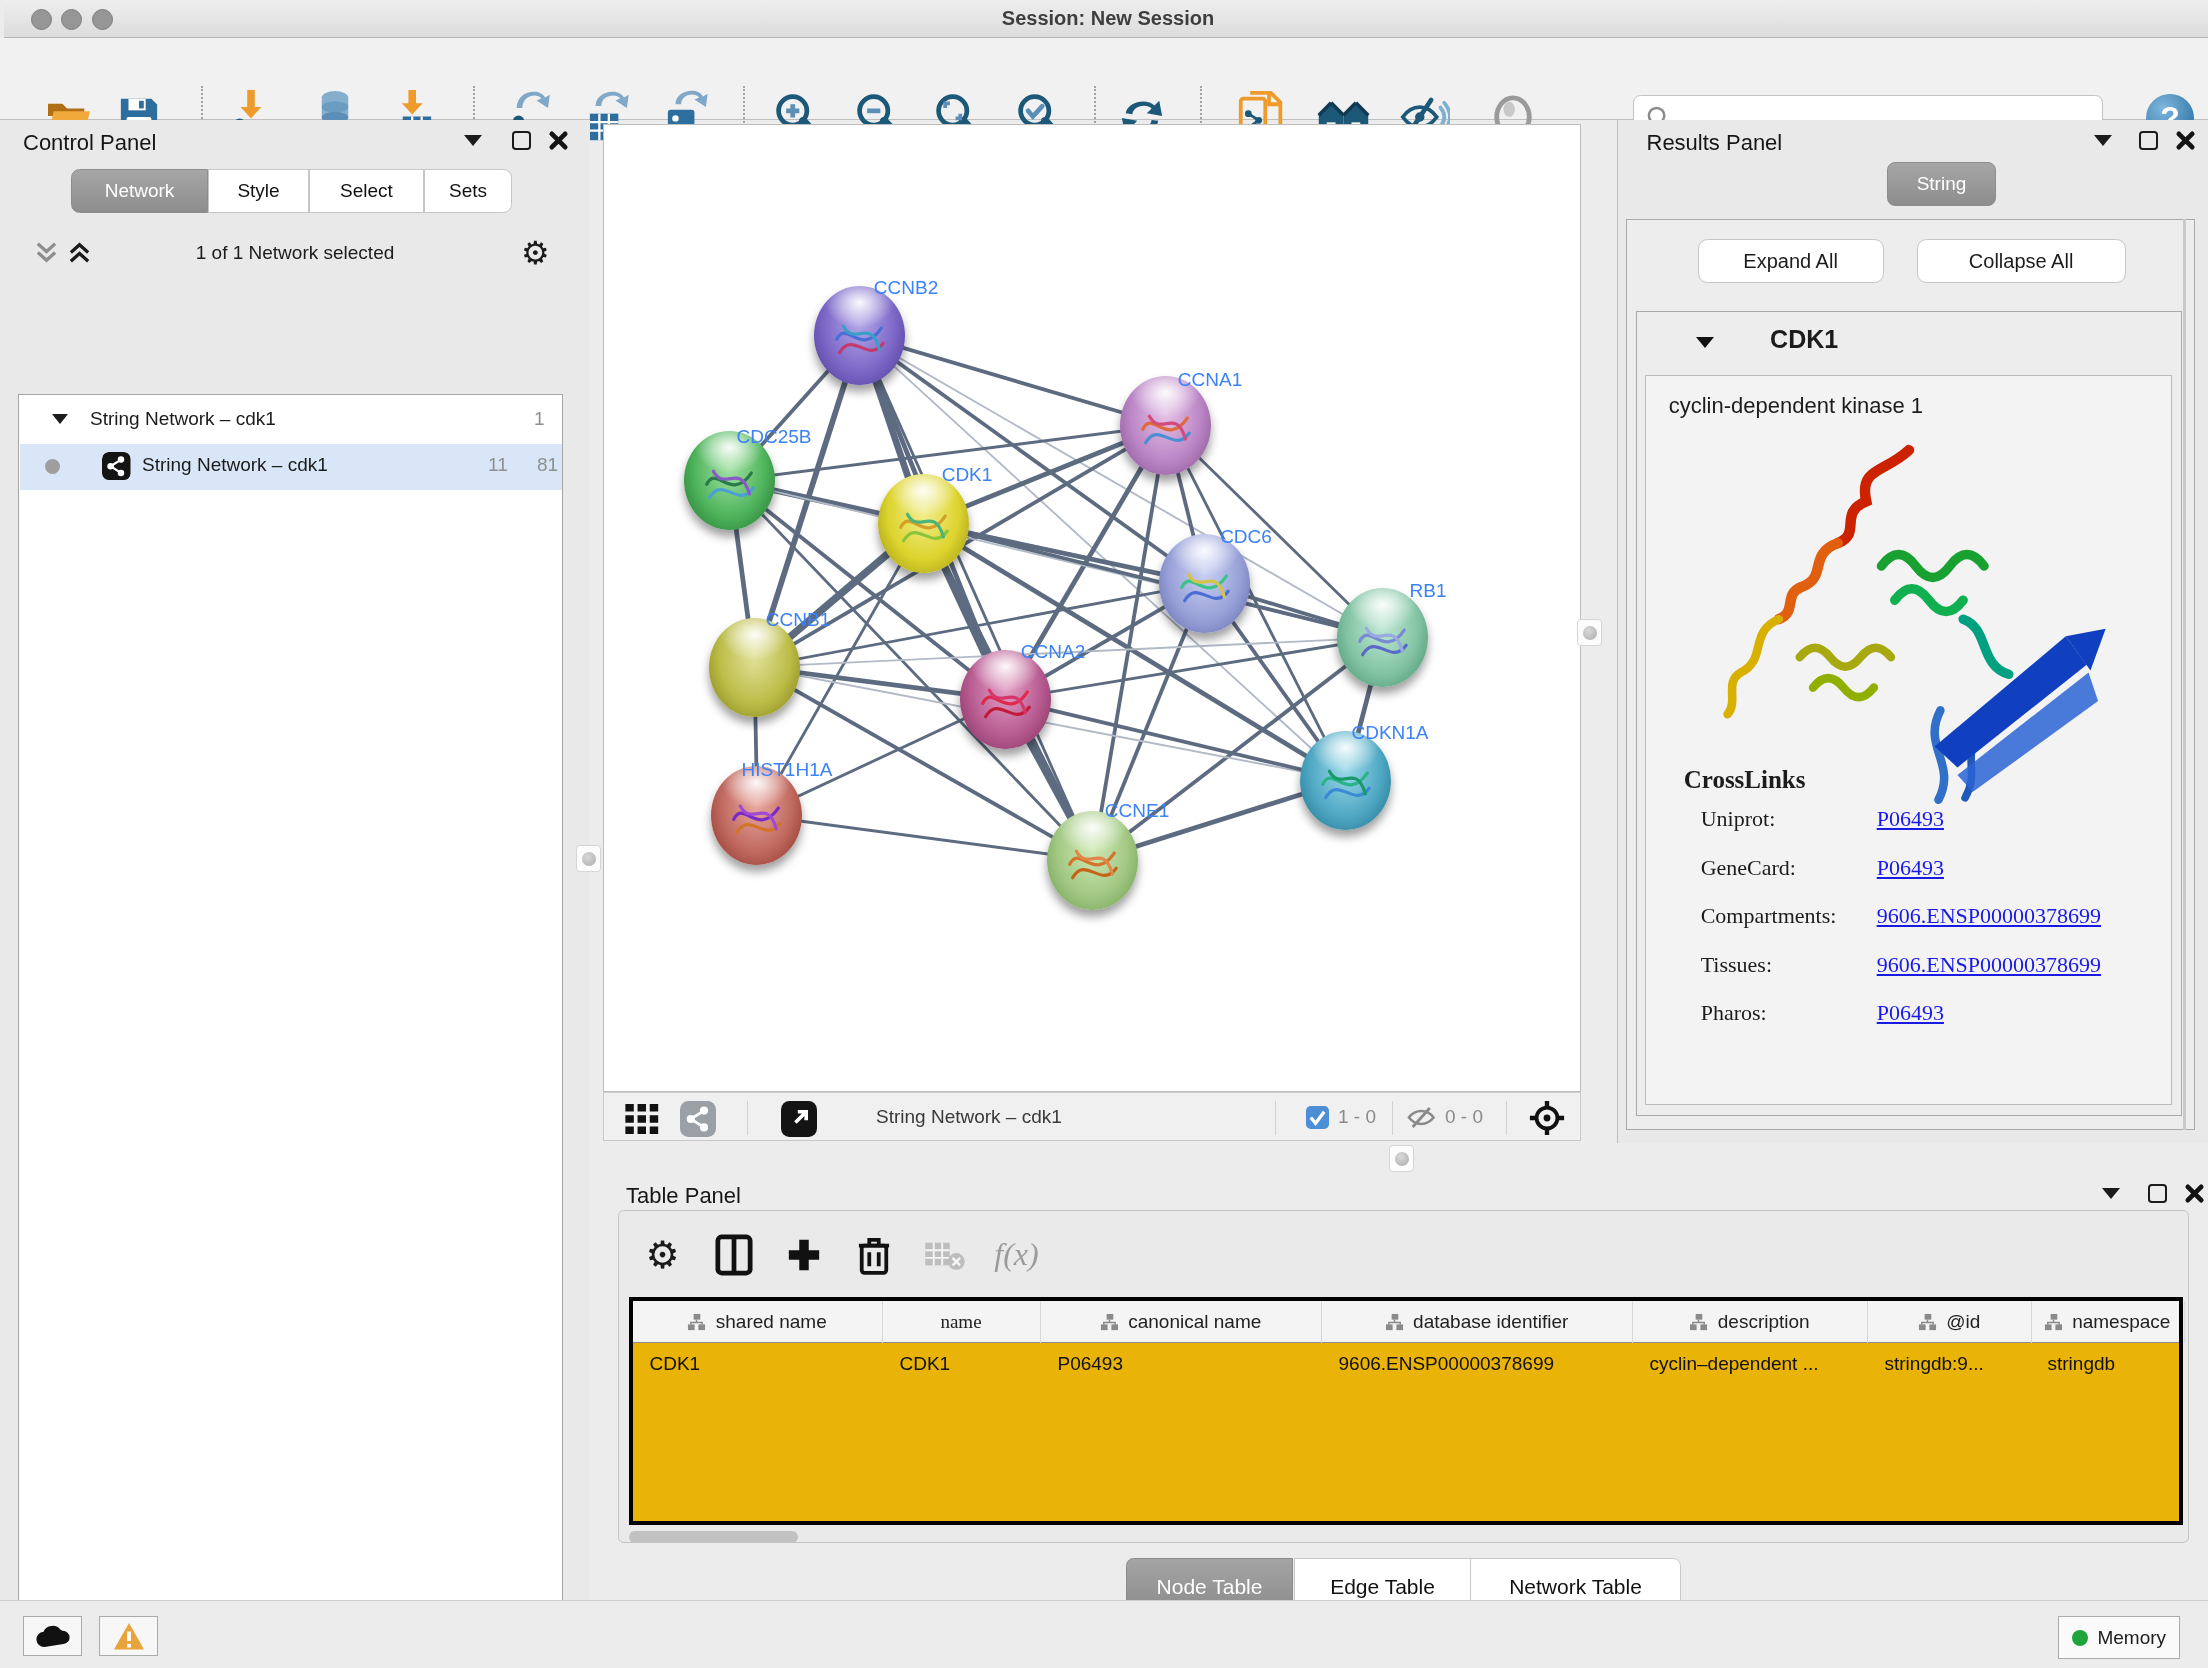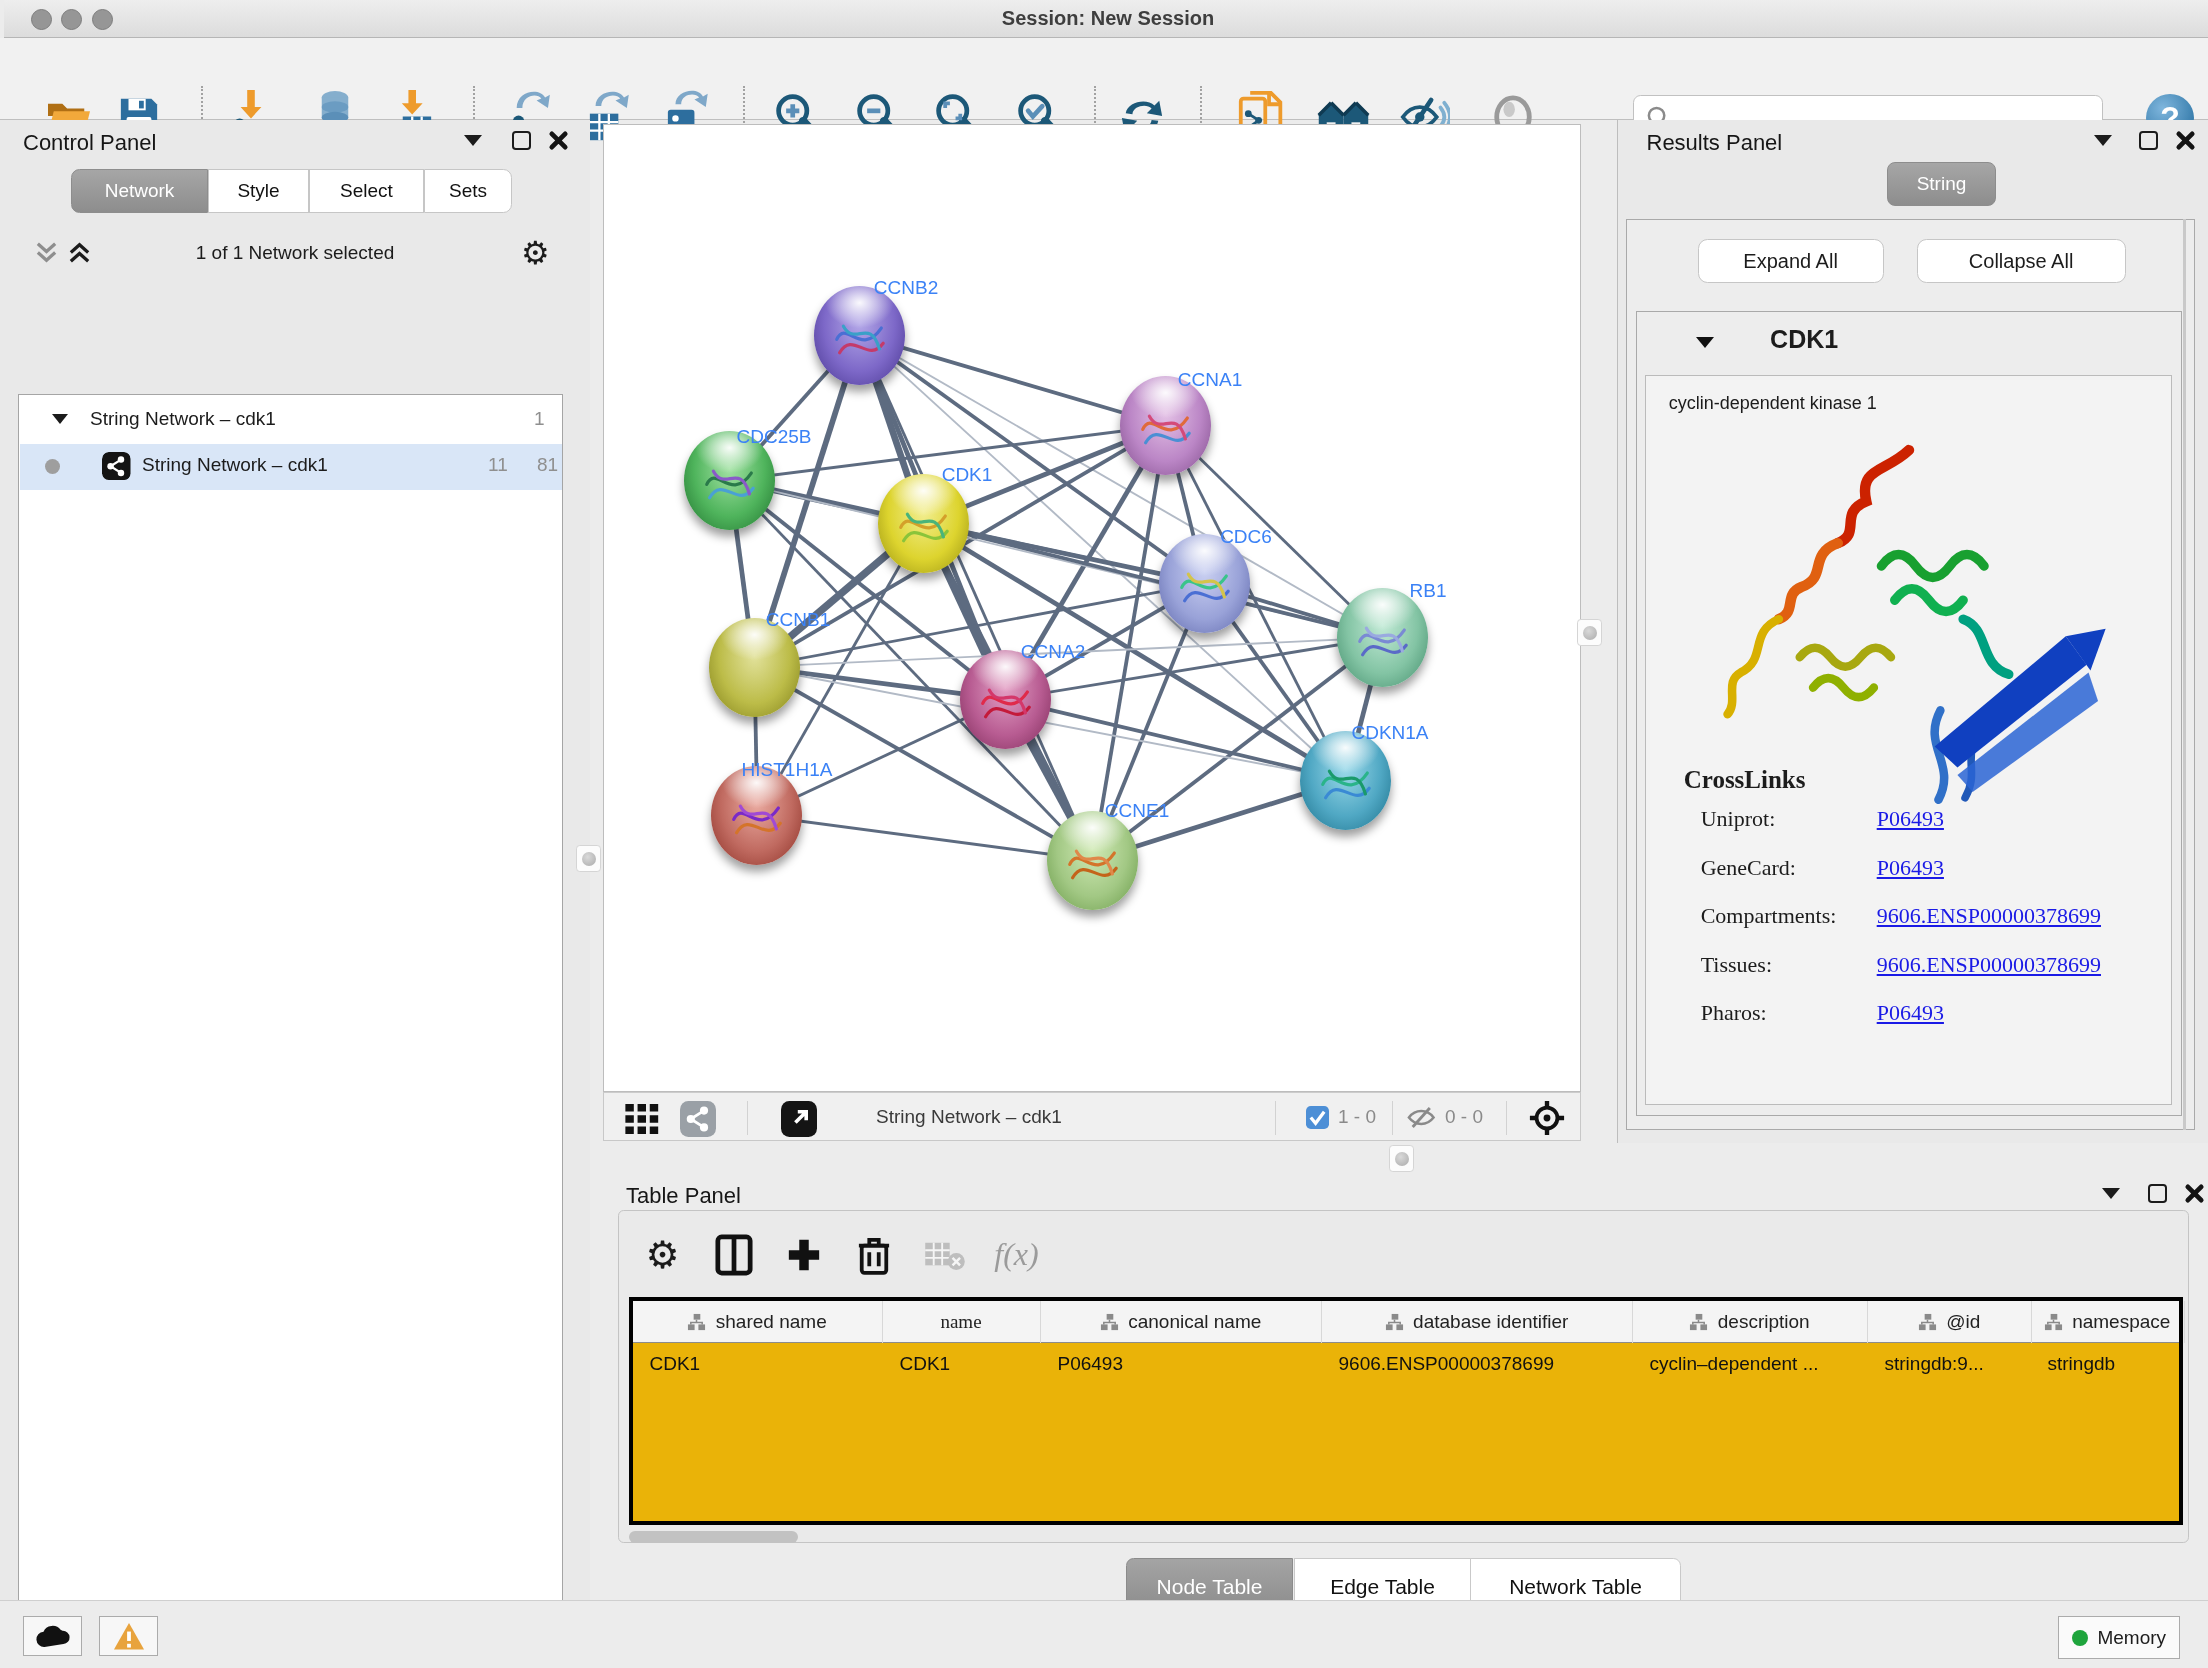--- a/index.html
+++ b/index.html
@@ -529,21 +529,21 @@
 
   <div id="rp-outer">
     <div class="rp-btn" style="left:71px; width:186px;"><span style="line-height:42px;">Expand All</span></div>
     <div class="rp-btn" style="left:290px; width:209px;"><span style="line-height:42px;">Collapse All</span></div>
 
     <div id="rp-inner">
       <span class="ph-tri abs" style="left:59px; top:25px; border-top-color:#111;"></span>
       <div class="abs" style="left:133px; top:13.3px; font-size:25px; font-weight:bold;">CDK1</div>
 
       <div id="rp-card">
-        <div class="abs" style="left:23px; top:17px; font-size:18px;">cyclin-dependent kinase 1</div>
+        <div class="abs" style="left:23px; top:17px; font-size:22px;">cyclin-dependent kinase 1</div>
 
         <svg class="abs" style="left:49px; top:57px;" width="428" height="380" viewBox="0 0 450 400">
           <g fill="none" stroke-linecap="round">
             <path d="M225 18 C200 42 172 36 180 72 C150 84 176 106 150 116" stroke="#cc2200" stroke-width="11"></path>
             <path d="M150 116 C118 128 140 152 112 162 C92 170 108 188 88 196" stroke="#e06010" stroke-width="11"></path>
             <path d="M88 196 C56 210 76 238 48 252 C30 262 46 282 34 296" stroke="#d8b000" stroke-width="9"></path>
             <path d="M110 236 q16 -20 32 0 q16 20 32 0 q16 -20 32 0" stroke="#a8a810" stroke-width="9"></path>
             <path d="M124 268 q16 -20 32 0 q16 20 32 0" stroke="#8fb000" stroke-width="9"></path>
             <path d="M196 140 q18 -24 36 0 q18 24 36 0 q18 -24 36 0" stroke="#18a030" stroke-width="10"></path>
             <path d="M210 176 q18 -24 36 0 q18 24 36 0" stroke="#10b050" stroke-width="10"></path>

